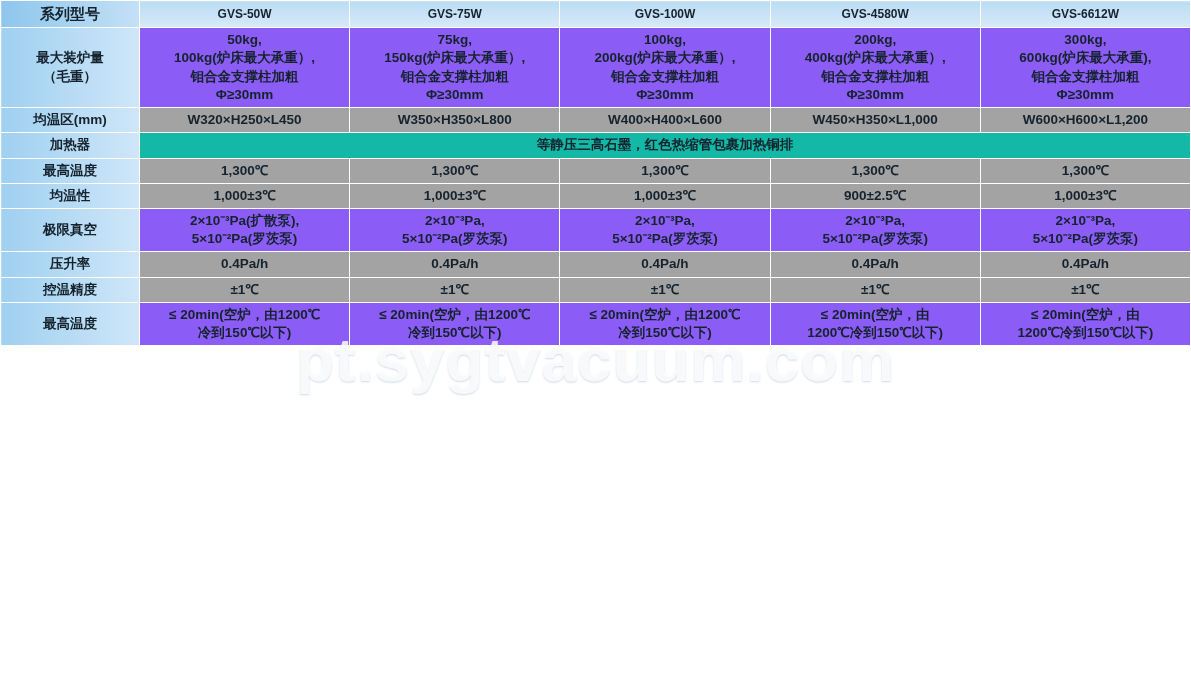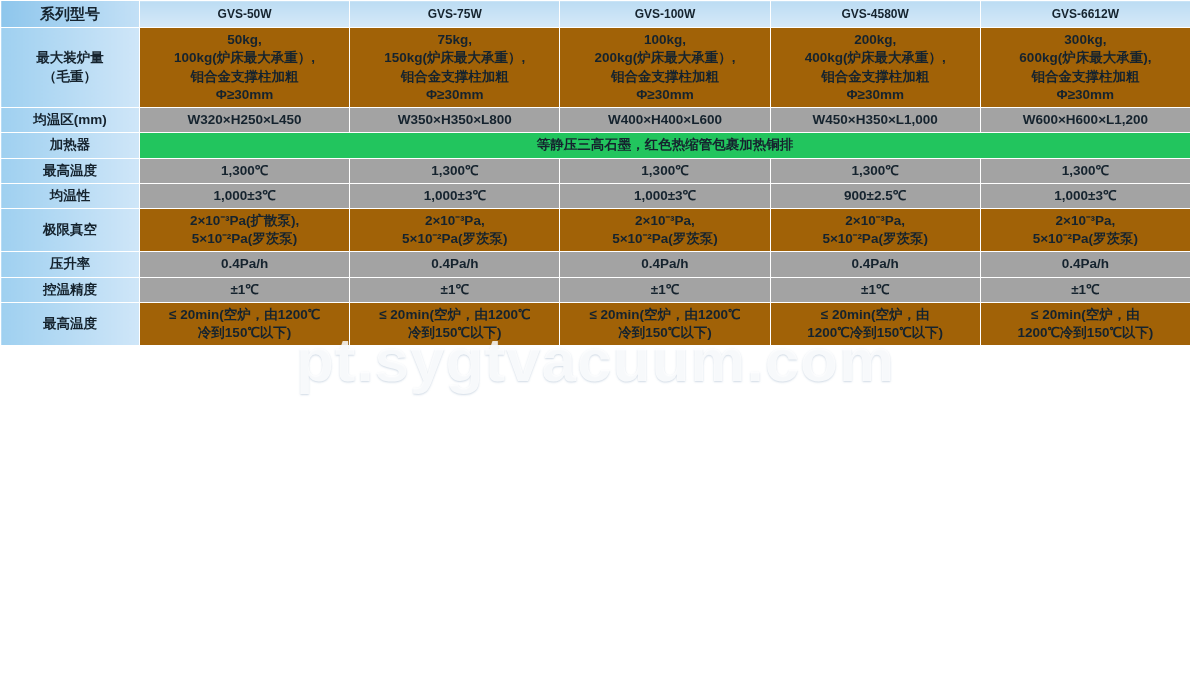--- a/index.html
+++ b/index.html
@@ -39,27 +39,27 @@
     background: linear-gradient(to right, #9fd0f0, #cfe6f8);
     color: #12202c;
     font-size: 14px;
     font-weight: bold;
   }
   
   td.val {
     background: #dfeaf5;
   }
   tr.band-a td.val {
-    background: #a16207;
+    background: #8b5cf6;
   }
   tr.band-b td.val {
     background: #a3a3a3;
   }
   tr.band-c td.val {
-    background: #22c55e;
+    background: #14b8a6;
   }
   tr.header td.val {
     background: linear-gradient(to bottom, #bcdcf3, #d6e9f8);
     font-size: 12px;
   }
   tr.header td.rowlabel {
     background: linear-gradient(to right, #8ec6ec, #c3e0f6);
     font-size: 15px;
   }
   td.merged {

